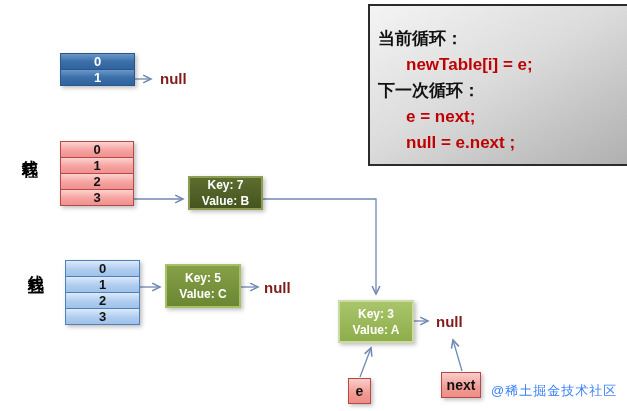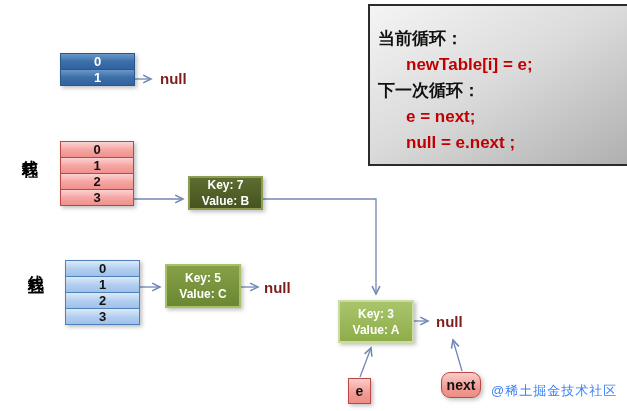--- a/index.html
+++ b/index.html
@@ -113,19 +113,19 @@
 
   <div class="node node-light" style="left:338px; top:300px; width:76px; height:43px;">
     <div>Key: 3</div>
     <div>Value: A</div>
   </div>
   <div class="null-label" style="left:436px; top:314px;">null</div>
 
   <div class="ptr-box" style="left:348px; top:378px; width:23px; height:26px;">
     <span>e</span>
   </div>
-  <div class="ptr-box" style="left:441px; top:372px; width:40px; height:26px;border-radius:9px;">
+  <div class="ptr-box" style="left:441px; top:372px; width:40px; height:26px;">
     <span>next</span>
   </div>
 
   <div class="watermark">@稀土掘金技术社区</div>
 
 </div>
 
 </body></html>

